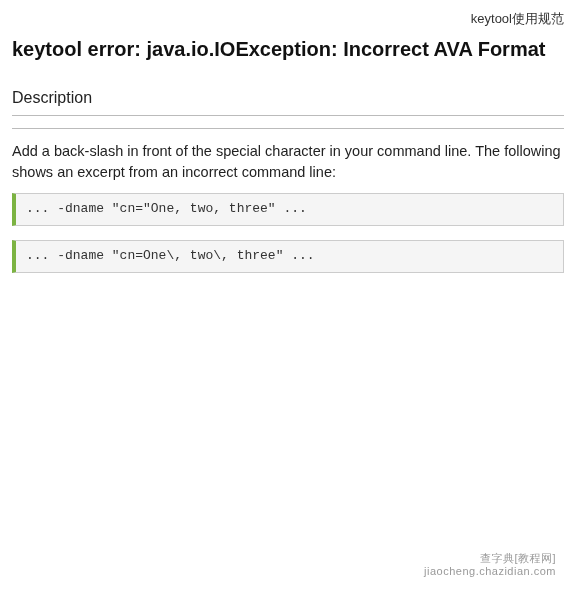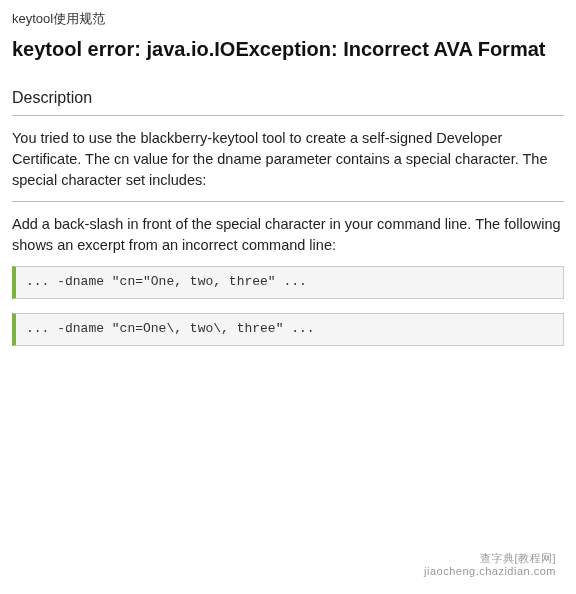--- a/index.html
+++ b/index.html
@@ -9,20 +9,21 @@
     font-family: "Segoe UI", "Microsoft YaHei", Arial, sans-serif;
     color: #222;
     background: #fff;
     width: 576px;
     font-size: 14.5px;
     line-height: 1.45;
   }
   .breadcrumb {
     font-size: 13px;
     color: #333;
+    text-align: right;
   }
   h1.title {
     font-size: 20px;
     font-weight: 700;
     line-height: 1.25;
     margin: 8px 0 24px 0;
     color: #111;
   }
   h2.section {
     font-size: 16px;
@@ -75,21 +76,20 @@
 <body>
 <div class="page-wrap">
 
 <div class="breadcrumb">keytool使用规范</div>
 
 <h1 class="title">keytool error: java.io.IOException: Incorrect AVA Format</h1>
 
 <h2 class="section">Description</h2>
 <hr class="section-rule">
 
-<p class="body">You tried to use the blackberry-keytool tool to create a self-signed Developer Certificate. The cn value for the dname parameter contains a special character. The special character set includes:</p>
 
 
 <hr class="section-rule">
 
 <p class="body">Add a back-slash in front of the special character in your command line. The following shows an excerpt from an incorrect command line:</p>
 
 <pre class="code">... -dname "cn="One, two, three" ...</pre>
 
 
 <pre class="code">... -dname "cn=One\, two\, three" ...</pre>

